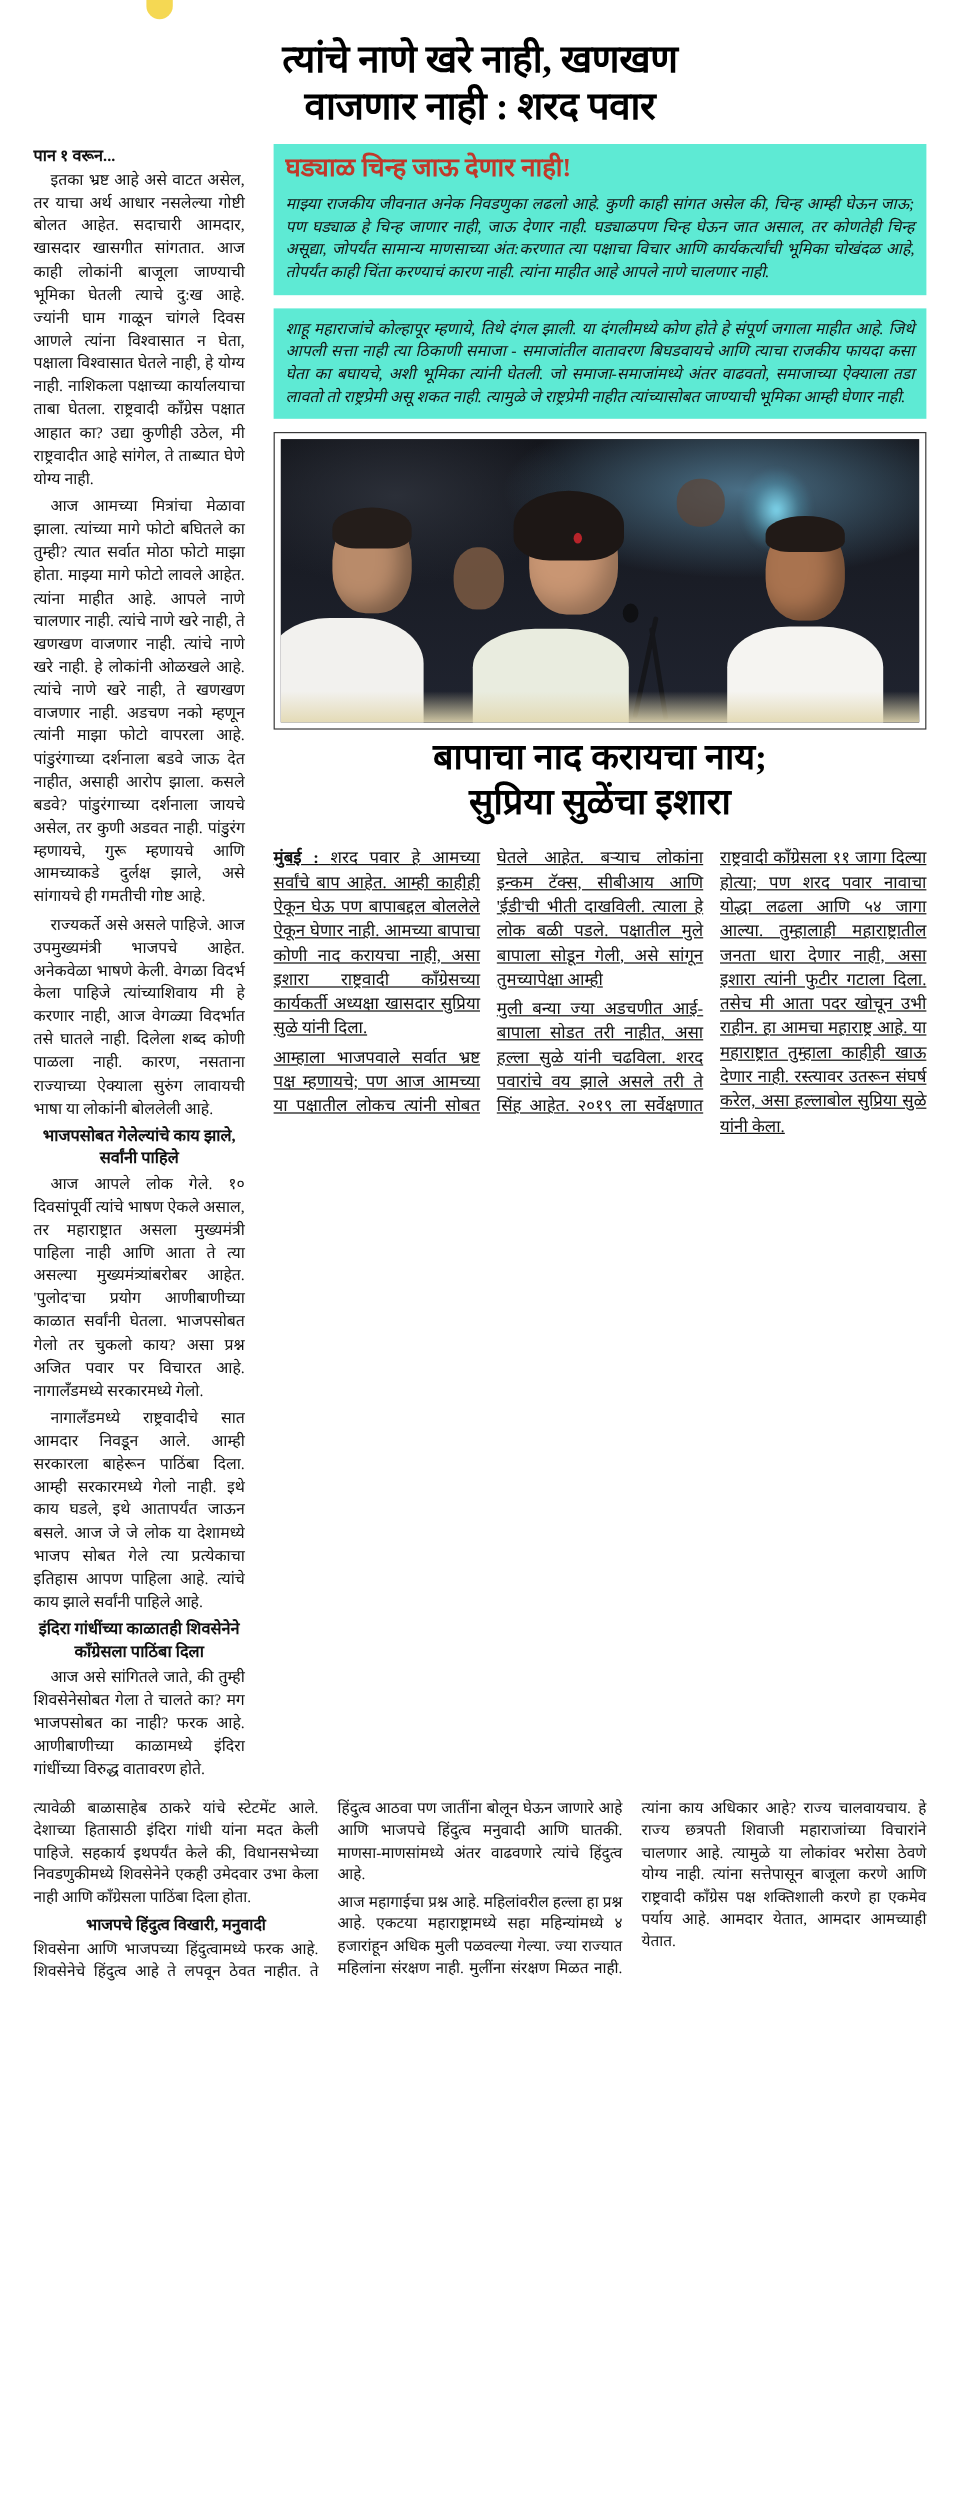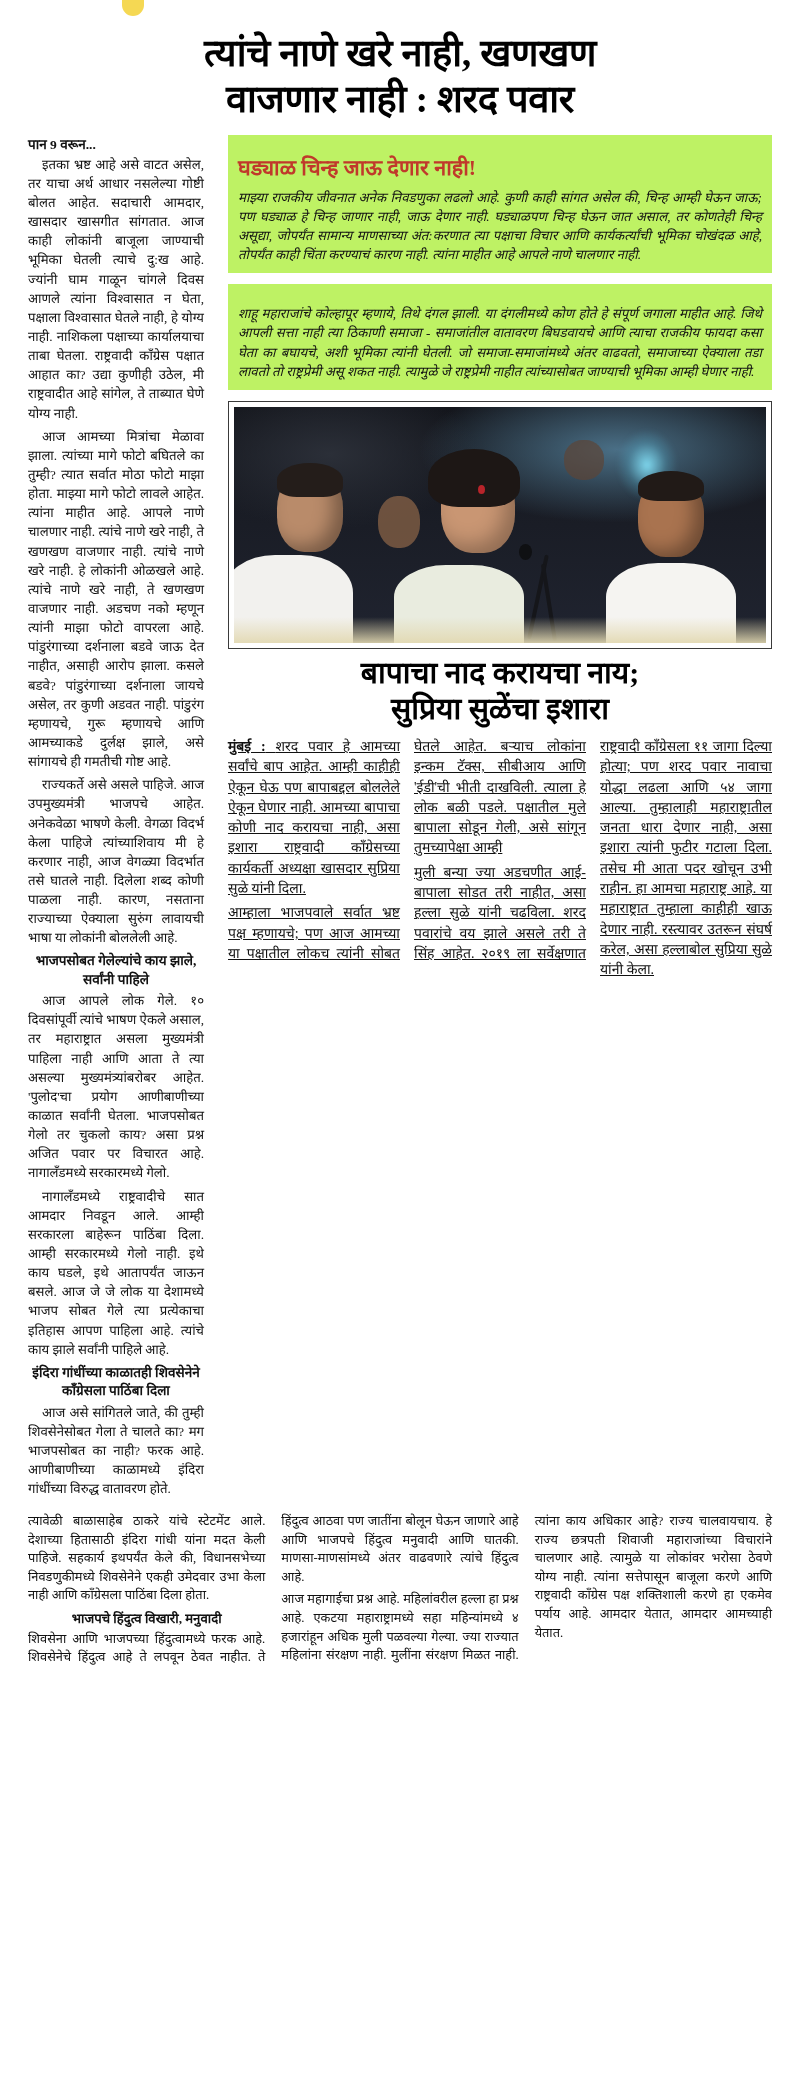--- a/index.html
+++ b/index.html
@@ -17,21 +17,21 @@
   .flourish{
     position:absolute;left:122px;top:-6px;width:22px;height:22px;
     background:#f4d64a;border-radius:0 0 60% 60%;opacity:.95;
   }
 
   
   .masthead{padding-top:30px;}
   .headline{
     font-family:"Liberation Serif", serif;
     font-weight:bold;
-    font-size:38px;
+    font-size:32px;
     line-height:1.22;
     text-align:center;
     letter-spacing:-0.3px;
     color:#000;
     margin:0 0 6px 0;
   }
   .headline .l2{display:block;}
 
   
   .top-wrap{display:flex;gap:0;margin-top:12px;}
@@ -50,22 +50,22 @@
     hyphens:auto;
   }
   p.body.first{text-indent:14px;}
   .subhead{
     font-weight:bold;font-size:13.6px;line-height:1.35;margin:5px 0 2px 0;
     text-align:center;
   }
 
   
   .tint{
-    background:#bef264;
-    padding:20px 10px 9px 10px;
+    background:#5eead4;
+    padding:7px 10px 9px 10px;
     margin-bottom:11px;
   }
   .tint h2{
     margin:0 0 5px 0;
     font-size:21.5px;
     line-height:1.3;
     font-weight:bold;
     color:#c0392b;
   }
   .tint p{
@@ -94,21 +94,21 @@
   .ph-person{position:absolute;border-radius:48% 48% 42% 42%;}
   .ph-body{position:absolute;border-radius:40% 40% 0 0;}
   .stage-light{position:absolute;width:60px;height:70px;left:72%;top:10%;
     background:radial-gradient(ellipse at center,#7fd8ef 0%,rgba(90,190,220,.25) 45%,rgba(0,0,0,0) 72%);
     filter:blur(2px);}
   .mic{position:absolute;background:#15161a;border-radius:2px;transform-origin:bottom;}
 
   
   .sec-headline{
     font-weight:bold;font-size:30px;line-height:1.22;text-align:center;
-    margin:4px 0 9px 0;color:#000;
+    margin:4px 0 19px 0;color:#000;
   }
   .sec-headline .l2{display:block;}
 
   
   .three-col{
     column-count:3;column-gap:14px;column-rule:0;
     margin-bottom:10px;
   }
   .three-col p{
     font-size:14px;line-height:1.45;text-align:justify;margin:0 0 4px 0;text-decoration:underline;
@@ -135,21 +135,21 @@
   <div class="masthead">
     <h1 class="headline">
       <span>त्यांचे नाणे खरे नाही, खणखण</span>
       <span class="l2">वाजणार नाही : शरद पवार</span>
     </h1>
   </div>
 
   <div class="top-wrap">
 
     <div class="col-left">
-      <div class="jump-line">पान 9 वरून...</div>
+      <div class="jump-line">पान १ वरून...</div>
       <p class="body first">इतका भ्रष्ट आहे असे वाटत असेल, तर याचा अर्थ आधार नसलेल्या गोष्टी बोलत आहेत. सदाचारी आमदार, खासदार खासगीत सांगतात. आज काही लोकांनी बाजूला जाण्याची भूमिका घेतली त्याचे दु:ख आहे. ज्यांनी घाम गाळून चांगले दिवस आणले त्यांना विश्वासात न घेता, पक्षाला विश्वासात घेतले नाही, हे योग्य नाही. नाशिकला पक्षाच्या कार्यालयाचा ताबा घेतला. राष्ट्रवादी काँग्रेस पक्षात आहात का? उद्या कुणीही उठेल, मी राष्ट्रवादीत आहे सांगेल, ते ताब्यात घेणे योग्य नाही.</p>
       <p class="body first">आज आमच्या मित्रांचा मेळावा झाला. त्यांच्या मागे फोटो बघितले का तुम्ही? त्यात सर्वात मोठा फोटो माझा होता. माझ्या मागे फोटो लावले आहेत. त्यांना माहीत आहे. आपले नाणे चालणार नाही. त्यांचे नाणे खरे नाही, ते खणखण वाजणार नाही. त्यांचे नाणे खरे नाही. हे लोकांनी ओळखले आहे. त्यांचे नाणे खरे नाही, ते खणखण वाजणार नाही. अडचण नको म्हणून त्यांनी माझा फोटो वापरला आहे. पांडुरंगाच्या दर्शनाला बडवे जाऊ देत नाहीत, असाही आरोप झाला. कसले बडवे? पांडुरंगाच्या दर्शनाला जायचे असेल, तर कुणी अडवत नाही. पांडुरंग म्हणायचे, गुरू म्हणायचे आणि आमच्याकडे दुर्लक्ष झाले, असे सांगायचे ही गमतीची गोष्ट आहे.</p>
       <p class="body first">राज्यकर्ते असे असले पाहिजे. आज उपमुख्यमंत्री भाजपचे आहेत. अनेकवेळा भाषणे केली. वेगळा विदर्भ केला पाहिजे त्यांच्याशिवाय मी हे करणार नाही, आज वेगळ्या विदर्भात तसे घातले नाही. दिलेला शब्द कोणी पाळला नाही. कारण, नसताना राज्याच्या ऐक्याला सुरुंग लावायची भाषा या लोकांनी बोललेली आहे.</p>
       <div class="subhead">भाजपसोबत गेलेल्यांचे काय झाले, सर्वांनी पाहिले</div>
       <p class="body first">आज आपले लोक गेले. १० दिवसांपूर्वी त्यांचे भाषण ऐकले असाल, तर महाराष्ट्रात असला मुख्यमंत्री पाहिला नाही आणि आता ते त्या असल्या मुख्यमंत्र्यांबरोबर आहेत. 'पुलोद'चा प्रयोग आणीबाणीच्या काळात सर्वांनी घेतला. भाजपसोबत गेलो तर चुकलो काय? असा प्रश्न अजित पवार पर विचारत आहे. नागालँडमध्ये सरकारमध्ये गेलो.</p>
       <p class="body first">नागालँडमध्ये राष्ट्रवादीचे सात आमदार निवडून आले. आम्ही सरकारला बाहेरून पाठिंबा दिला. आम्ही सरकारमध्ये गेलो नाही. इथे काय घडले, इथे आतापर्यंत जाऊन बसले. आज जे जे लोक या देशामध्ये भाजप सोबत गेले त्या प्रत्येकाचा इतिहास आपण पाहिला आहे. त्यांचे काय झाले सर्वांनी पाहिले आहे.</p>
       <div class="subhead">इंदिरा गांधींच्या काळातही शिवसेनेने काँग्रेसला पाठिंबा दिला</div>
       <p class="body first">आज असे सांगितले जाते, की तुम्ही शिवसेनेसोबत गेला ते चालते का? मग भाजपसोबत का नाही? फरक आहे. आणीबाणीच्या काळामध्ये इंदिरा गांधींच्या विरुद्ध वातावरण होते.</p>
     </div>
 

